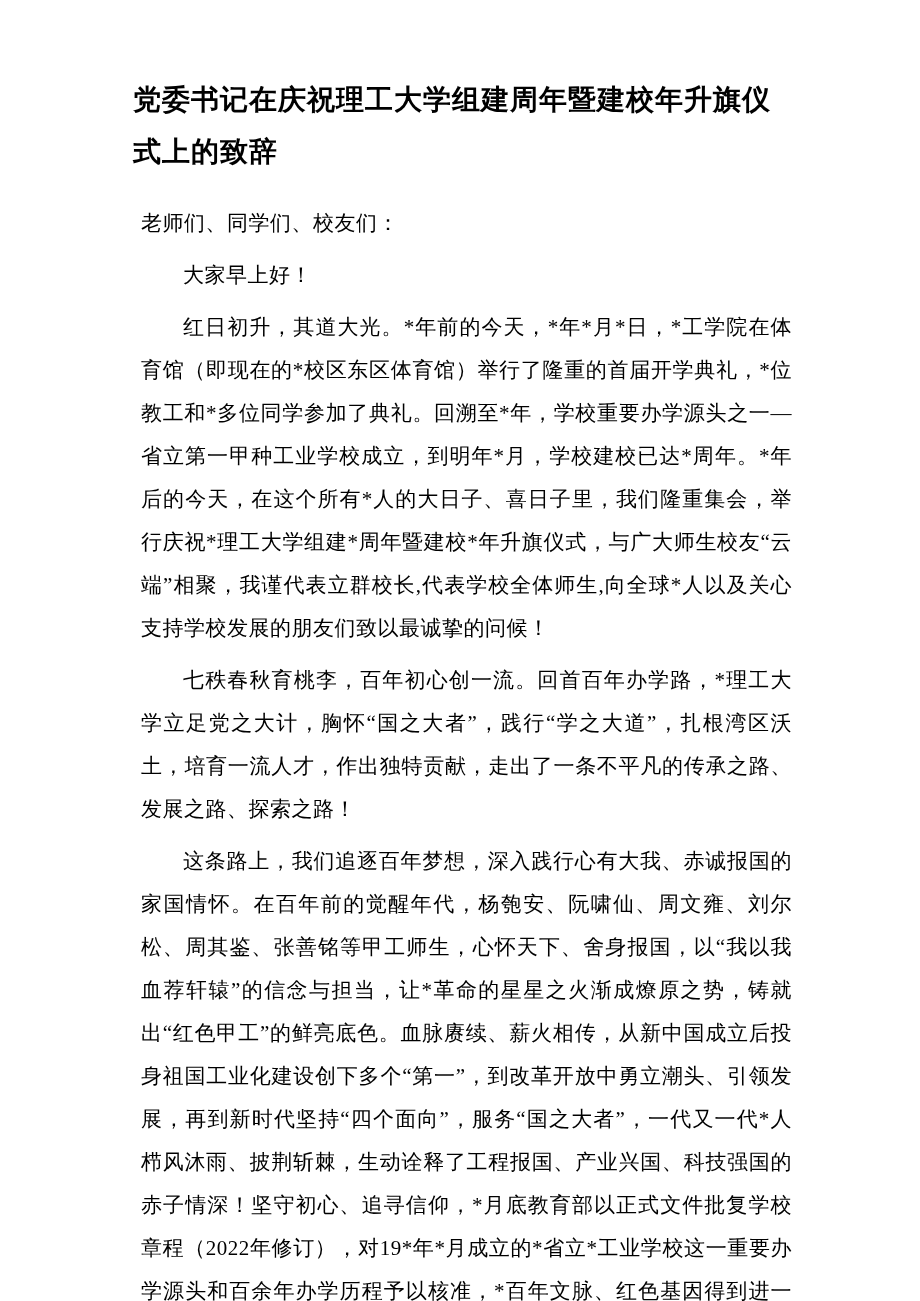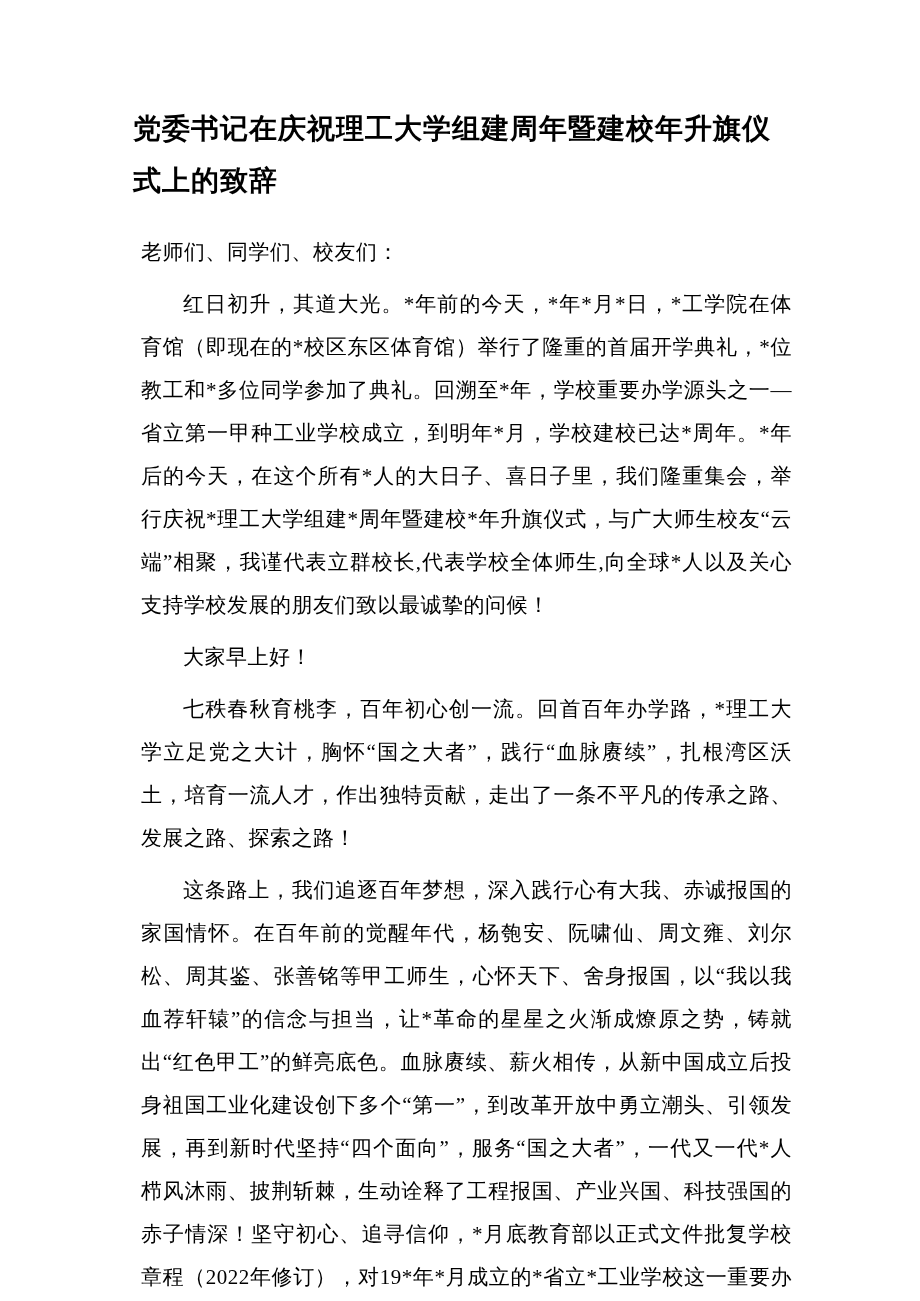--- a/index.html
+++ b/index.html
@@ -7,21 +7,21 @@
     padding: 0;
     background: #ffffff;
   }
   .page {
     position: relative;
     width: 920px;
     height: 1301px;
     box-sizing: border-box;
     background: #ffffff;
     color: #000000;
-    padding: 103px 128px 60px 133px;
+    padding: 74px 128px 60px 133px;
     overflow: hidden;
     font-family: "Liberation Serif", "DejaVu Serif", serif;
   }
   .title {
     font-size: 28px;
     font-weight: bold;
     line-height: 52px;
     margin: 0 0 24px 0;
     text-align: left;
     letter-spacing: 1px;
@@ -38,21 +38,21 @@
   }
 </style>
 </head>
 <body>
 
 <div class="page">
   <h1 class="title">党委书记在庆祝理工大学组建周年暨建校年升旗仪式上的致辞</h1>
 
   <p class="para">老师们、同学们、校友们：</p>
 
+  <p class="para indent">大家早上好！</p>
+
   <p class="para indent">红日初升，其道大光。*年前的今天，*年*月*日，*工学院在体育馆（即现在的*校区东区体育馆）举行了隆重的首届开学典礼，*位教工和*多位同学参加了典礼。回溯至*年，学校重要办学源头之一—省立第一甲种工业学校成立，到明年*月，学校建校已达*周年。*年后的今天，在这个所有*人的大日子、喜日子里，我们隆重集会，举行庆祝*理工大学组建*周年暨建校*年升旗仪式，与广大师生校友“云端”相聚，我谨代表立群校长,代表学校全体师生,向全球*人以及关心支持学校发展的朋友们致以最诚挚的问候！</p>
 
-  <p class="para indent">大家早上好！</p>
-
-  <p class="para indent">七秩春秋育桃李，百年初心创一流。回首百年办学路，*理工大学立足党之大计，胸怀“国之大者”，践行“血脉赓续”，扎根湾区沃土，培育一流人才，作出独特贡献，走出了一条不平凡的传承之路、发展之路、探索之路！</p>
+  <p class="para indent">七秩春秋育桃李，百年初心创一流。回首百年办学路，*理工大学立足党之大计，胸怀“国之大者”，践行“学之大道”，扎根湾区沃土，培育一流人才，作出独特贡献，走出了一条不平凡的传承之路、发展之路、探索之路！</p>
 
   <p class="para indent">这条路上，我们追逐百年梦想，深入践行心有大我、赤诚报国的家国情怀。在百年前的觉醒年代，杨匏安、阮啸仙、周文雍、刘尔松、周其鉴、张善铭等甲工师生，心怀天下、舍身报国，以“我以我血荐轩辕”的信念与担当，让*革命的星星之火渐成燎原之势，铸就出“红色甲工”的鲜亮底色。血脉赓续、薪火相传，从新中国成立后投身祖国工业化建设创下多个“第一”，到改革开放中勇立潮头、引领发展，再到新时代坚持“四个面向”，服务“国之大者”，一代又一代*人栉风沐雨、披荆斩棘，生动诠释了工程报国、产业兴国、科技强国的赤子情深！坚守初心、追寻信仰，*月底教育部以正式文件批复学校章程（2022年修订），对19*年*月成立的*省立*工业学校这一重要办学源头和百余年办学历程予以核准，*百年文脉、红色基因得到进一步彰显。</p>
 
 </div>
 
 </body></html>

